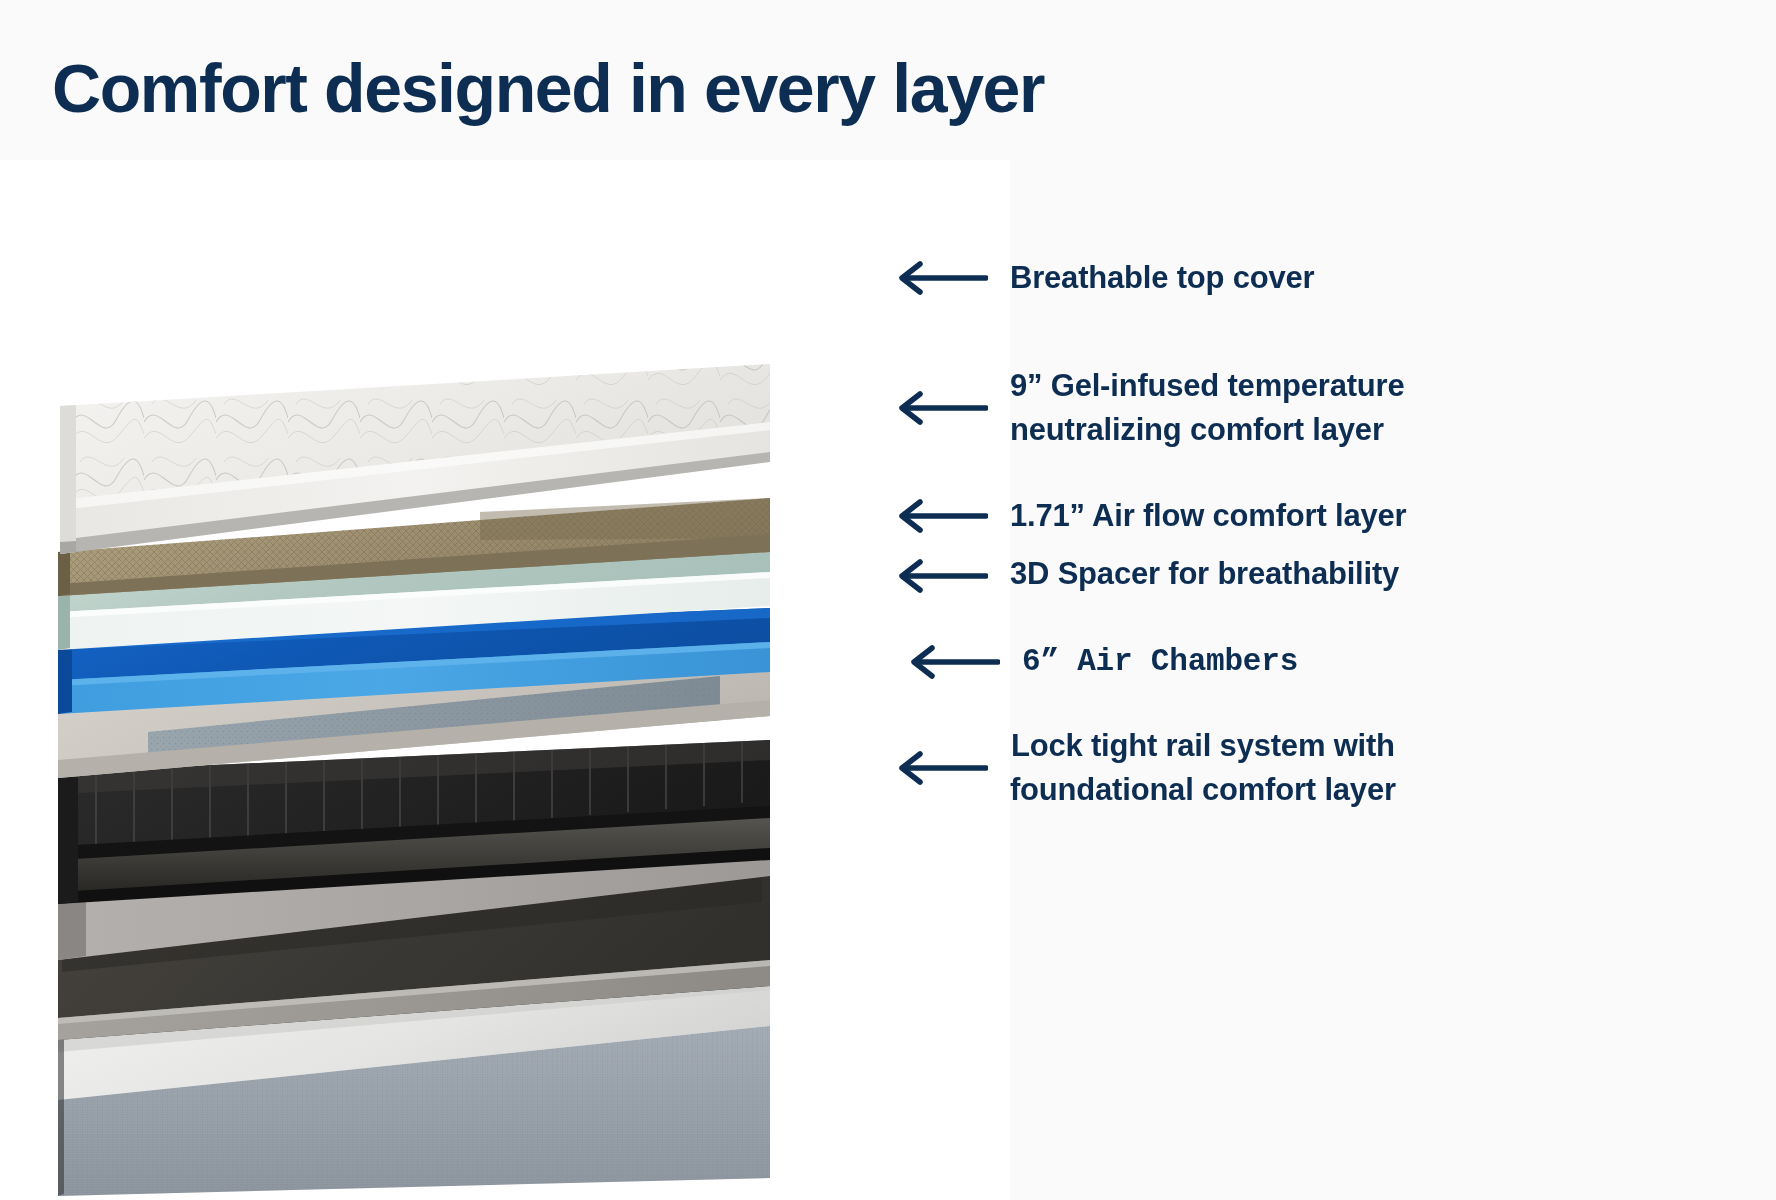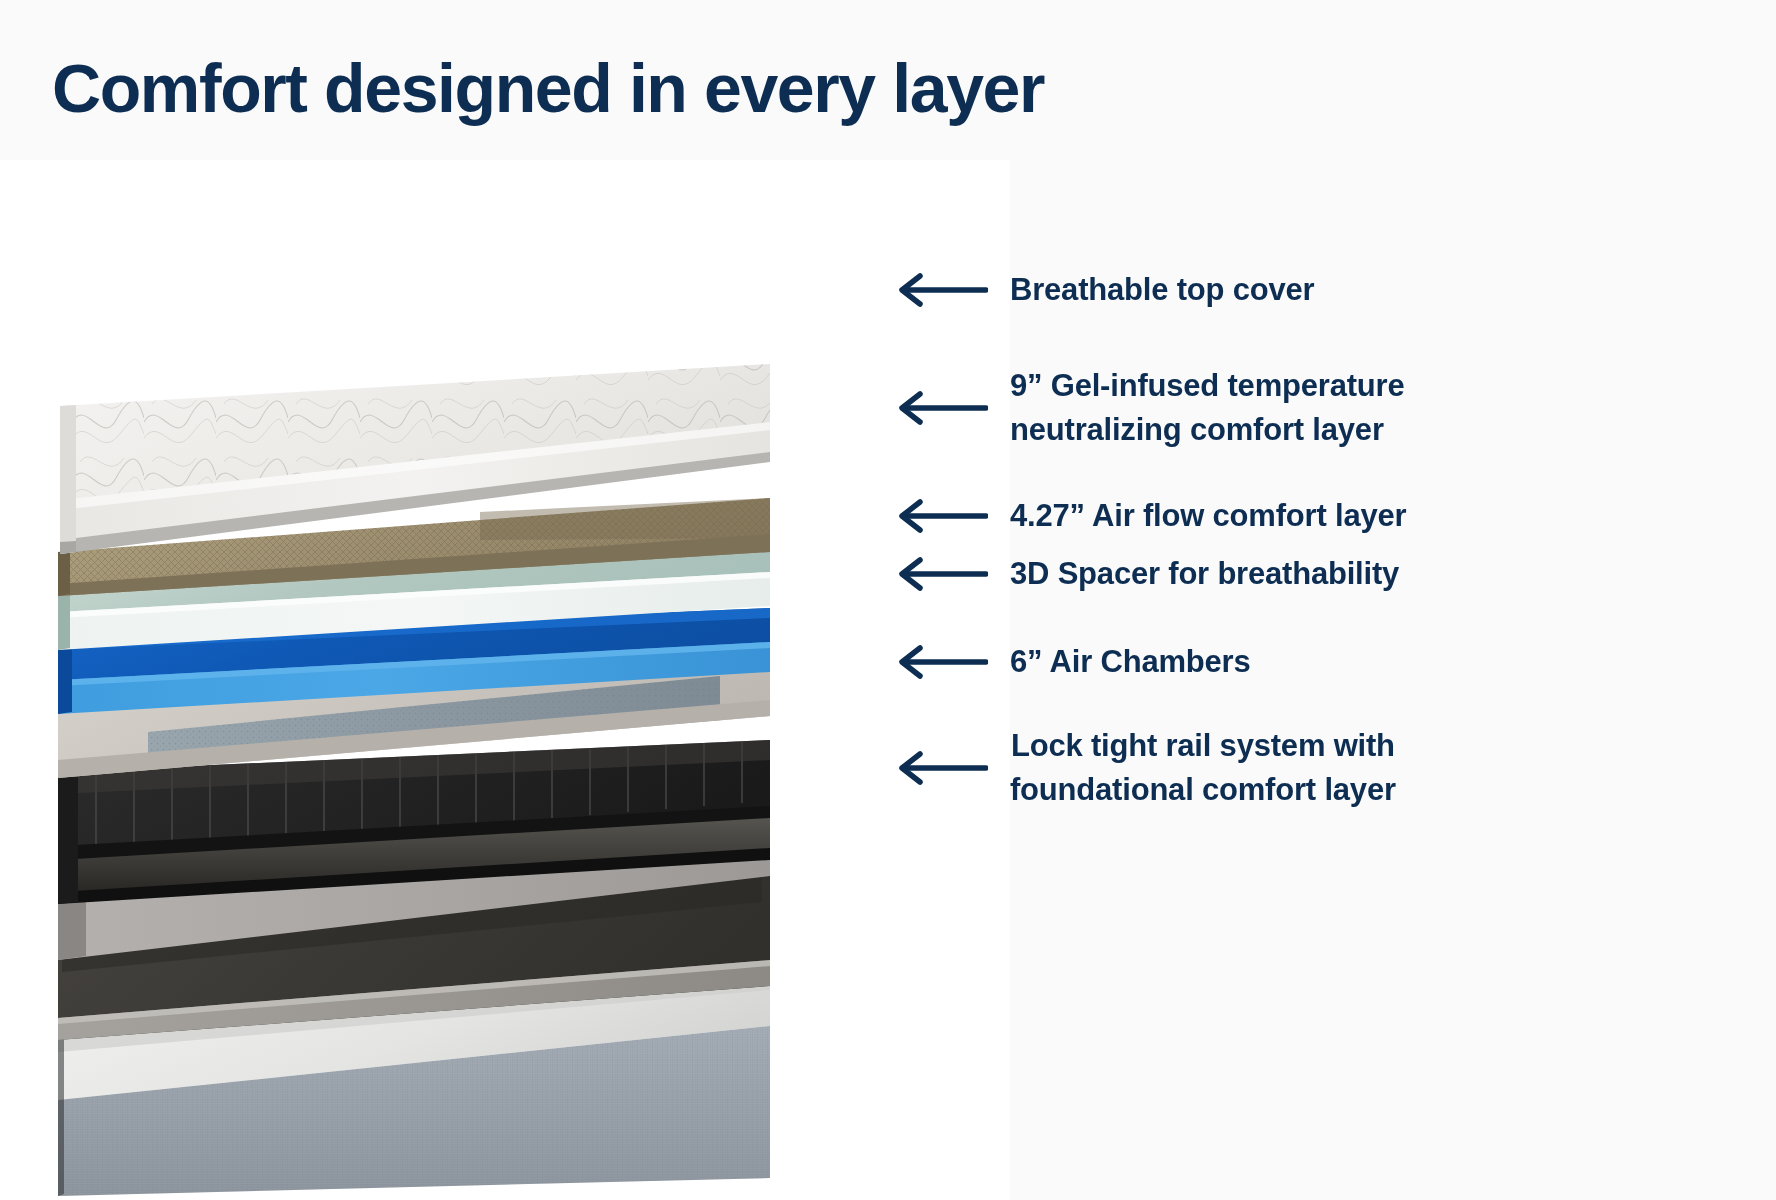--- a/index.html
+++ b/index.html
@@ -296,21 +296,21 @@
         <polygon points="60,380 770,292 770,302 60,394" fill="#b7b5b1"></polygon>
 
         <polygon points="60,246 76,245 76,392 60,394" fill="#dedcd8"></polygon>
         <polygon points="60,382 76,381 76,392 60,394" fill="#a9a7a3"></polygon>
       </g>
     </svg>
   </div>
 
   <div id="labels">
 
-    <div class="label-row" style="top:108px; left:0;">
+    <div class="label-row" style="top:96px; left:0;">
       <svg class="arrow" width="98" height="40" viewBox="0 0 98 40">
         <line x1="96" y1="20" x2="16" y2="20" stroke="#0d2e52" stroke-width="5.5" stroke-linecap="round"></line>
         <polyline points="30,6 12,20 30,34" fill="none" stroke="#0d2e52" stroke-width="5.5" stroke-linecap="round" stroke-linejoin="round"></polyline>
       </svg>
       <div class="label-text">Breathable top cover</div>
     </div>
 
     <div class="label-row" style="top:204px; left:0;">
       <svg class="arrow" width="98" height="40" viewBox="0 0 98 40">
         <line x1="96" y1="20" x2="16" y2="20" stroke="#0d2e52" stroke-width="5.5" stroke-linecap="round"></line>
@@ -318,32 +318,32 @@
       </svg>
       <div class="label-text">9” Gel-infused temperature
 neutralizing comfort layer</div>
     </div>
 
     <div class="label-row" style="top:334px; left:0;">
       <svg class="arrow" width="98" height="40" viewBox="0 0 98 40">
         <line x1="96" y1="20" x2="16" y2="20" stroke="#0d2e52" stroke-width="5.5" stroke-linecap="round"></line>
         <polyline points="30,6 12,20 30,34" fill="none" stroke="#0d2e52" stroke-width="5.5" stroke-linecap="round" stroke-linejoin="round"></polyline>
       </svg>
-      <div class="label-text">4.27” Air flow comfort layer</div>
-    </div>
-
-    <div class="label-row" style="top:392px; left:0;">
+      <div class="label-text">1.71” Air flow comfort layer</div>
+    </div>
+
+    <div class="label-row" style="top:392px; left:0;align-items:flex-end;">
       <svg class="arrow" width="98" height="40" viewBox="0 0 98 40">
         <line x1="96" y1="20" x2="16" y2="20" stroke="#0d2e52" stroke-width="5.5" stroke-linecap="round"></line>
         <polyline points="30,6 12,20 30,34" fill="none" stroke="#0d2e52" stroke-width="5.5" stroke-linecap="round" stroke-linejoin="round"></polyline>
       </svg>
       <div class="label-text">3D Spacer for breathability</div>
     </div>
 
-    <div class="label-row" style="top:480px; left:0;">
+    <div class="label-row" style="top:480px; left:12px;font-family:Liberation Mono, monospace;">
       <svg class="arrow" width="98" height="40" viewBox="0 0 98 40">
         <line x1="96" y1="20" x2="16" y2="20" stroke="#0d2e52" stroke-width="5.5" stroke-linecap="round"></line>
         <polyline points="30,6 12,20 30,34" fill="none" stroke="#0d2e52" stroke-width="5.5" stroke-linecap="round" stroke-linejoin="round"></polyline>
       </svg>
       <div class="label-text">6” Air Chambers</div>
     </div>
 
     <div class="label-row" style="top:564px; left:0;text-align:center;">
       <svg class="arrow" width="98" height="40" viewBox="0 0 98 40">
         <line x1="96" y1="20" x2="16" y2="20" stroke="#0d2e52" stroke-width="5.5" stroke-linecap="round"></line>

